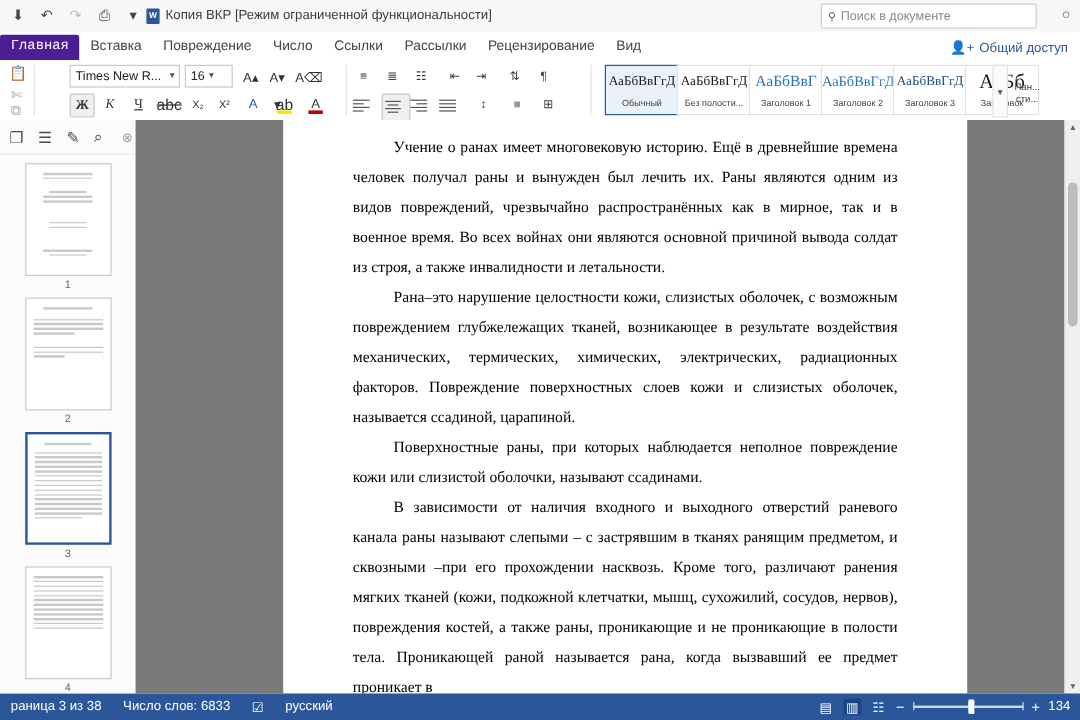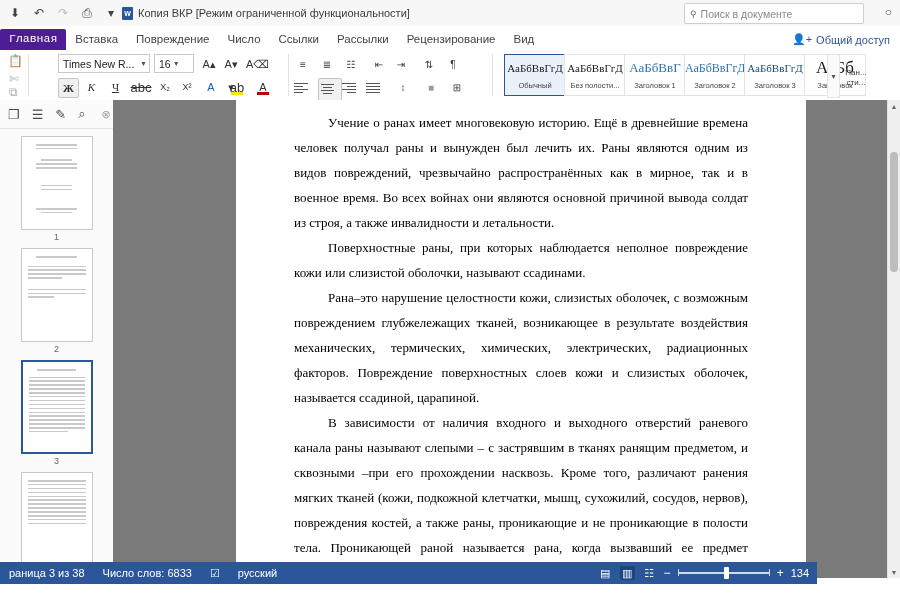--- a/index.html
+++ b/index.html
@@ -394,22 +394,22 @@
   .vs-arrow {
     position: absolute;
     left: 0; width: 12px; height: 12px;
     font-size: 7px; color: #666;
     display: flex; align-items: center; justify-content: center;
   }
 
   
   .statusbar {
     position: absolute;
-    left: 0; bottom: 16px;
-    width: 817px; height: 22px;
+    left: 0; bottom: 0;
+    width: 900px; height: 22px;
     background: #2b579a;
     color: #fff;
     font-size: 11px;
     display: flex;
     align-items: center;
   }
   .sb-item { padding: 0 9px; white-space: nowrap; }
   .sb-right {
     margin-left: auto;
     display: flex;
@@ -670,22 +670,22 @@
         </div>
         <div class="thumb-num">4</div>
       </div>
 
     </div>
   </div>
 
   <div class="docarea">
     <div class="page">
       <p class="doc-p">Учение о ранах имеет многовековую историю. Ещё в древнейшие времена человек получал раны и вынужден был лечить их. Раны являются одним из видов повреждений, чрезвычайно распространённых как в мирное, так и в военное время. Во всех войнах они являются основной причиной вывода солдат из строя, а также инвалидности и летальности.</p>
+      <p class="doc-p">Рана–это нарушение целостности кожи, слизистых оболочек, с возможным повреждением глубжележащих тканей, возникающее в результате воздействия механических, термических, химических, электрических, радиационных факторов. Повреждение поверхностных слоев кожи и слизистых оболочек, называется ссадиной, царапиной.</p>
       <p class="doc-p">Поверхностные раны, при которых наблюдается неполное повреждение кожи или слизистой оболочки, называют ссадинами.</p>
-      <p class="doc-p">Рана–это нарушение целостности кожи, слизистых оболочек, с возможным повреждением глубжележащих тканей, возникающее в результате воздействия механических, термических, химических, электрических, радиационных факторов. Повреждение поверхностных слоев кожи и слизистых оболочек, называется ссадиной, царапиной.</p>
       <p class="doc-p">В зависимости от наличия входного и выходного отверстий раневого канала раны называют слепыми – с застрявшим в тканях ранящим предметом, и сквозными –при его прохождении насквозь. Кроме того, различают ранения мягких тканей (кожи, подкожной клетчатки, мышц, сухожилий, сосудов, нервов), повреждения костей, а также раны, проникающие и не проникающие в полости тела. Проникающей раной называется рана, когда вызвавший ее предмет проникает в</p>
     </div>
   </div>
 
   <div class="vscroll">
     <div class="vs-arrow" style="top:0;">▲</div>
     <div class="vthumb"></div>
     <div class="vs-arrow" style="bottom:0;">▼</div>
   </div>
 

